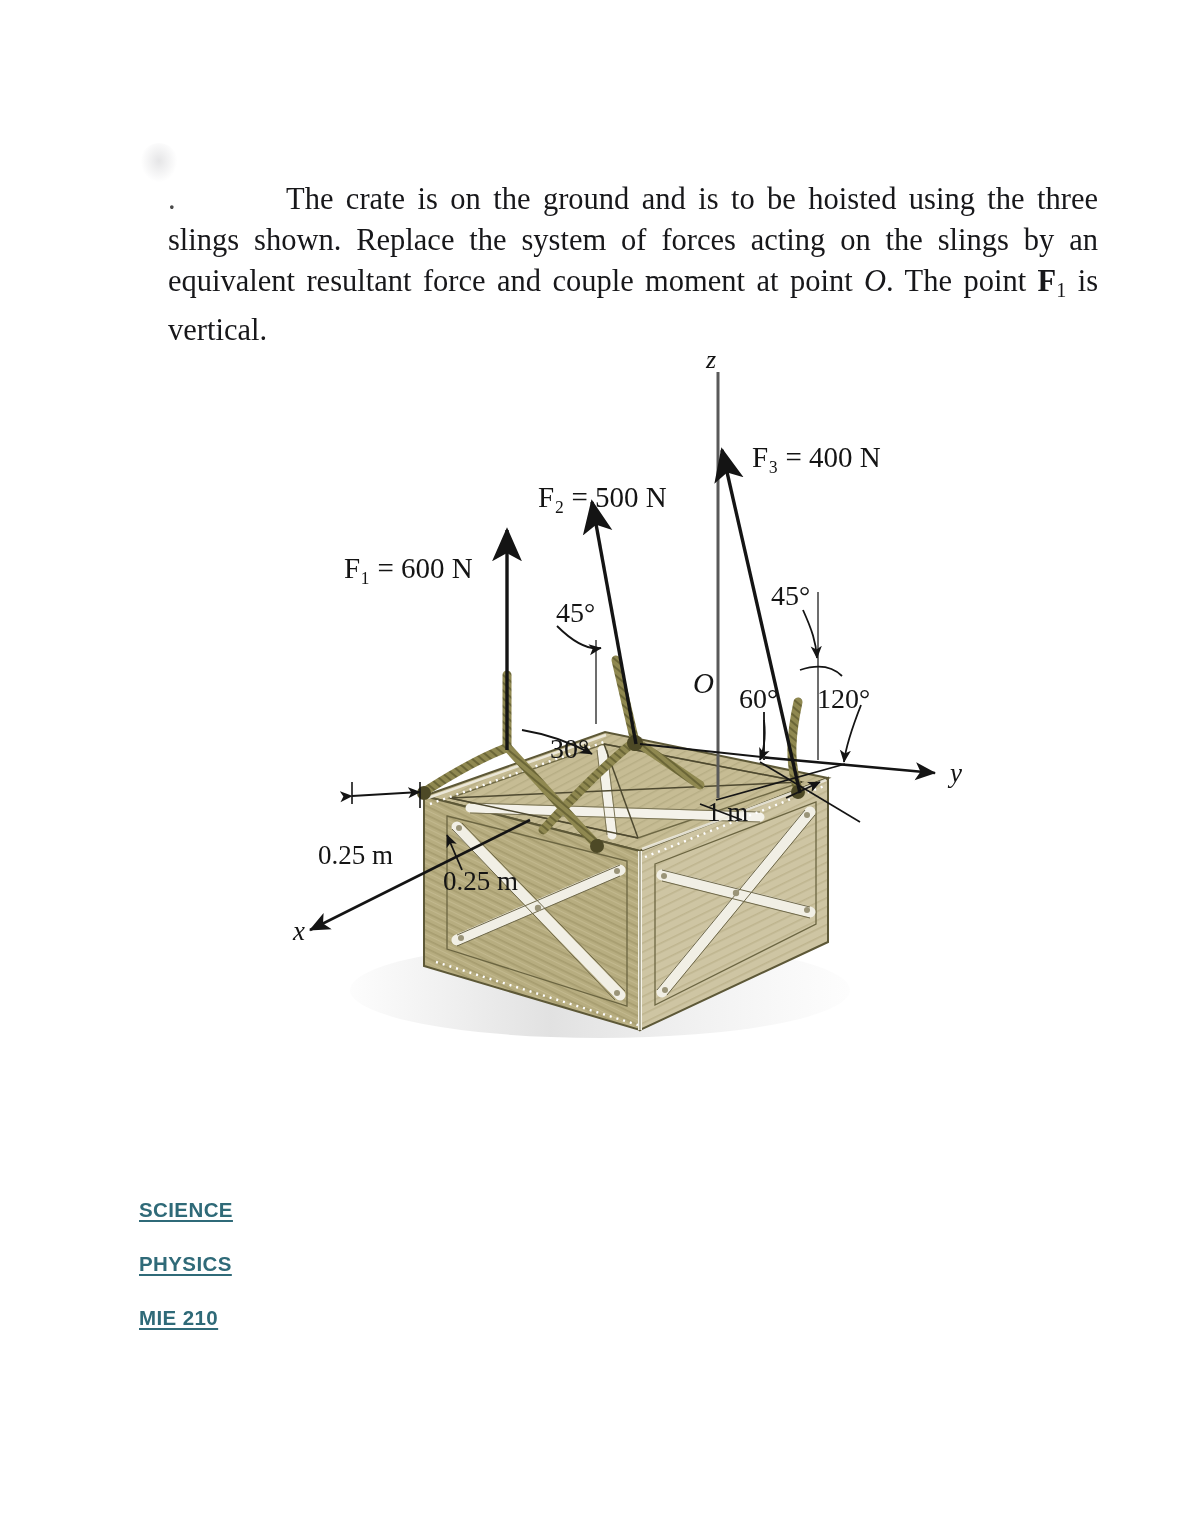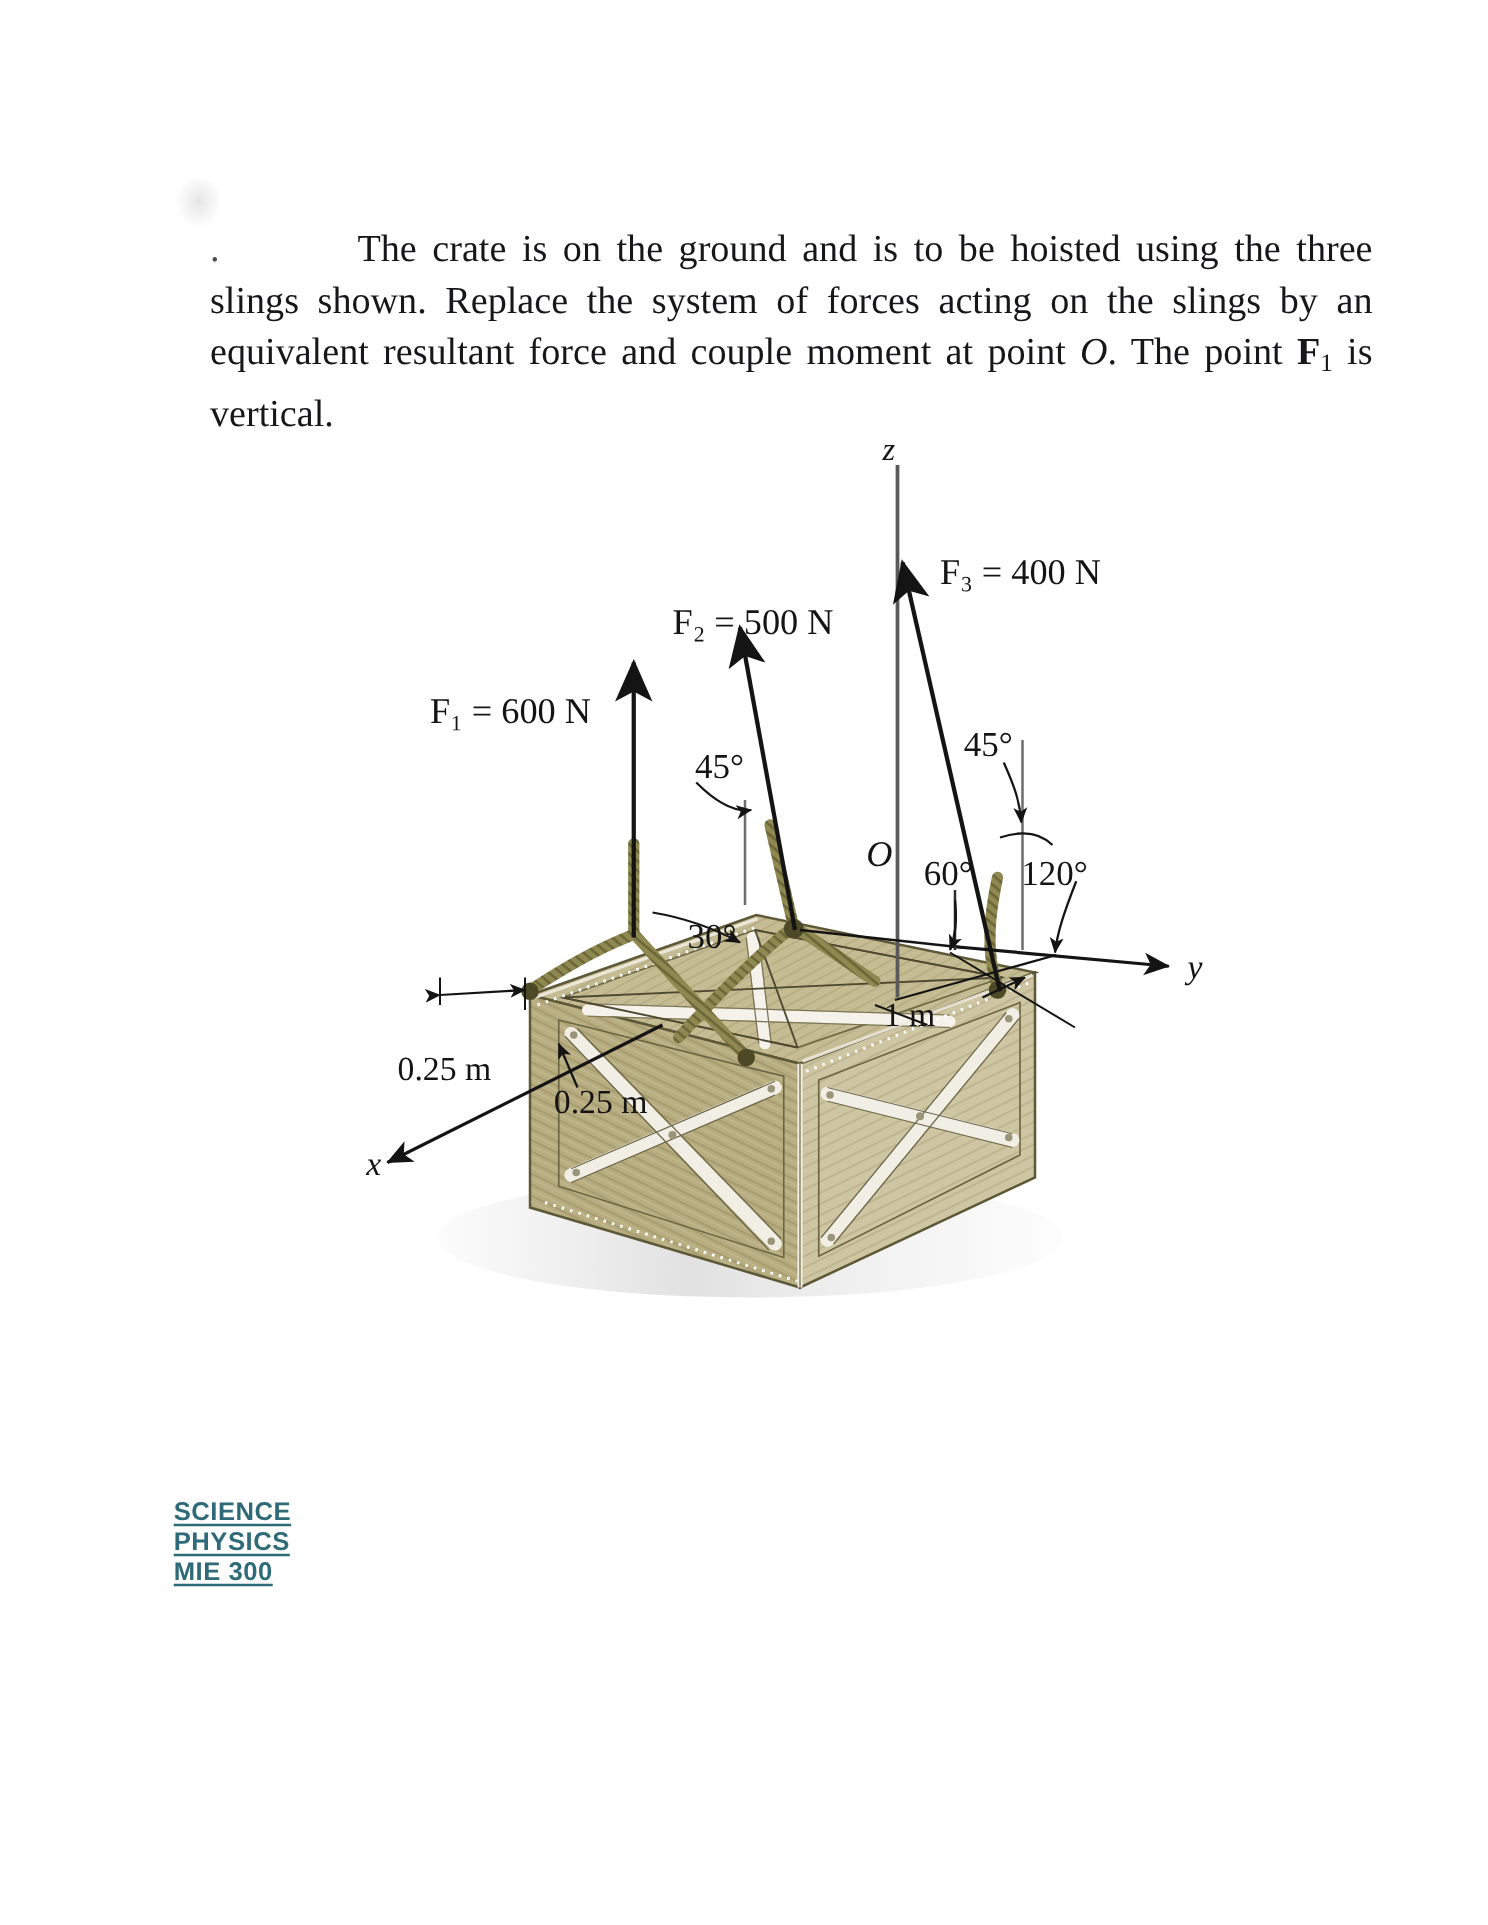--- a/index.html
+++ b/index.html
@@ -70,20 +70,21 @@
   }
   #breadcrumbs a {
     display: block;
     font-family: "Liberation Sans", sans-serif;
     font-size: 20.5px;
     font-weight: bold;
     letter-spacing: 0.4px;
     color: #2f6a78;
     text-decoration: underline;
     text-underline-offset: 3px;
+    margin-bottom: 30px;
     width: max-content;
   }
 </style>
 </head>
 <body>
 
 <div class="smudge"></div>
 
 <p id="problem-statement"><span class="lead-dot">.</span><span>The crate is on the ground and is to be hoisted using the three slings shown. Replace the system of forces acting on the slings by an equivalent resultant force and couple moment at point </span><span class="italic-pt">O</span><span>. The point </span><span class="bold-f">F</span><sub>1</sub><span> is vertical.</span></p>
 
@@ -295,14 +296,14 @@
     <text x="318" y="534" font-size="27">0.25 m</text>
     <text x="443" y="560" font-size="27">0.25 m</text>
     <text x="707" y="491" font-size="27">1 m</text>
   </g>
 </svg>
 </div>
 
 <nav id="breadcrumbs">
   <a href="#">SCIENCE</a>
   <a href="#">PHYSICS</a>
-  <a href="#">MIE 300</a>
+  <a href="#">MIE 210</a>
 </nav>
 
 </body></html>

